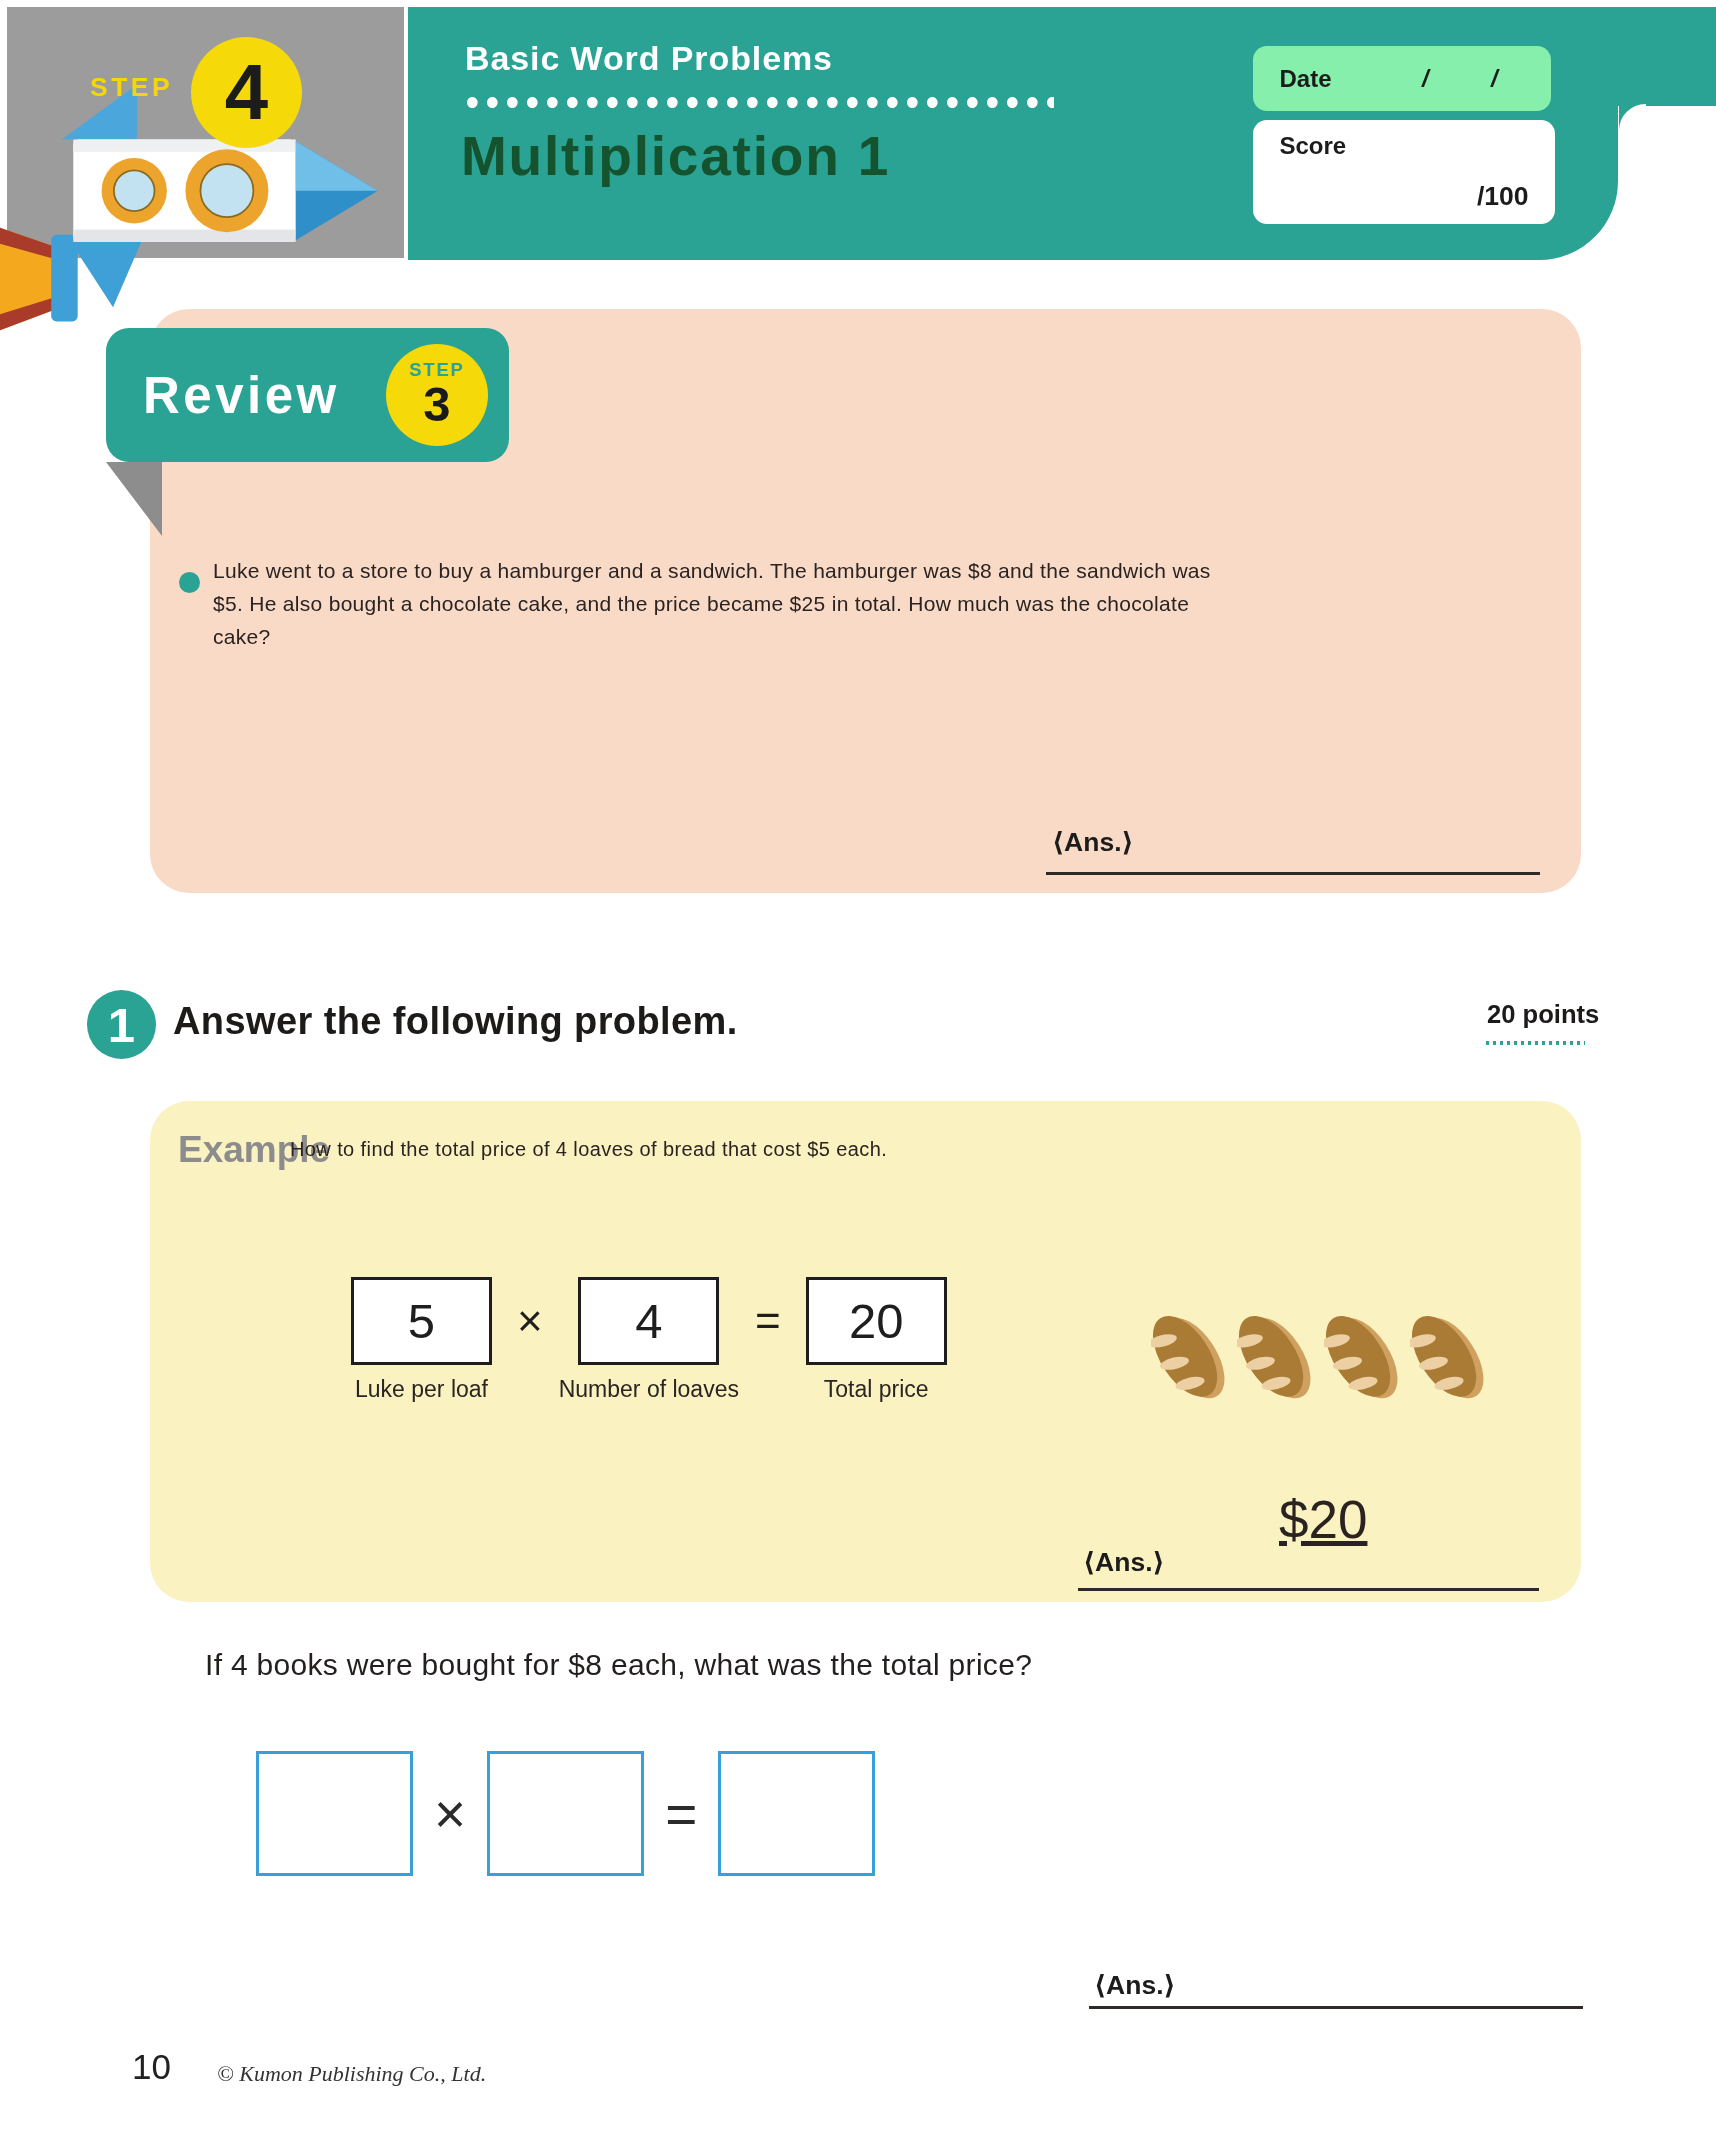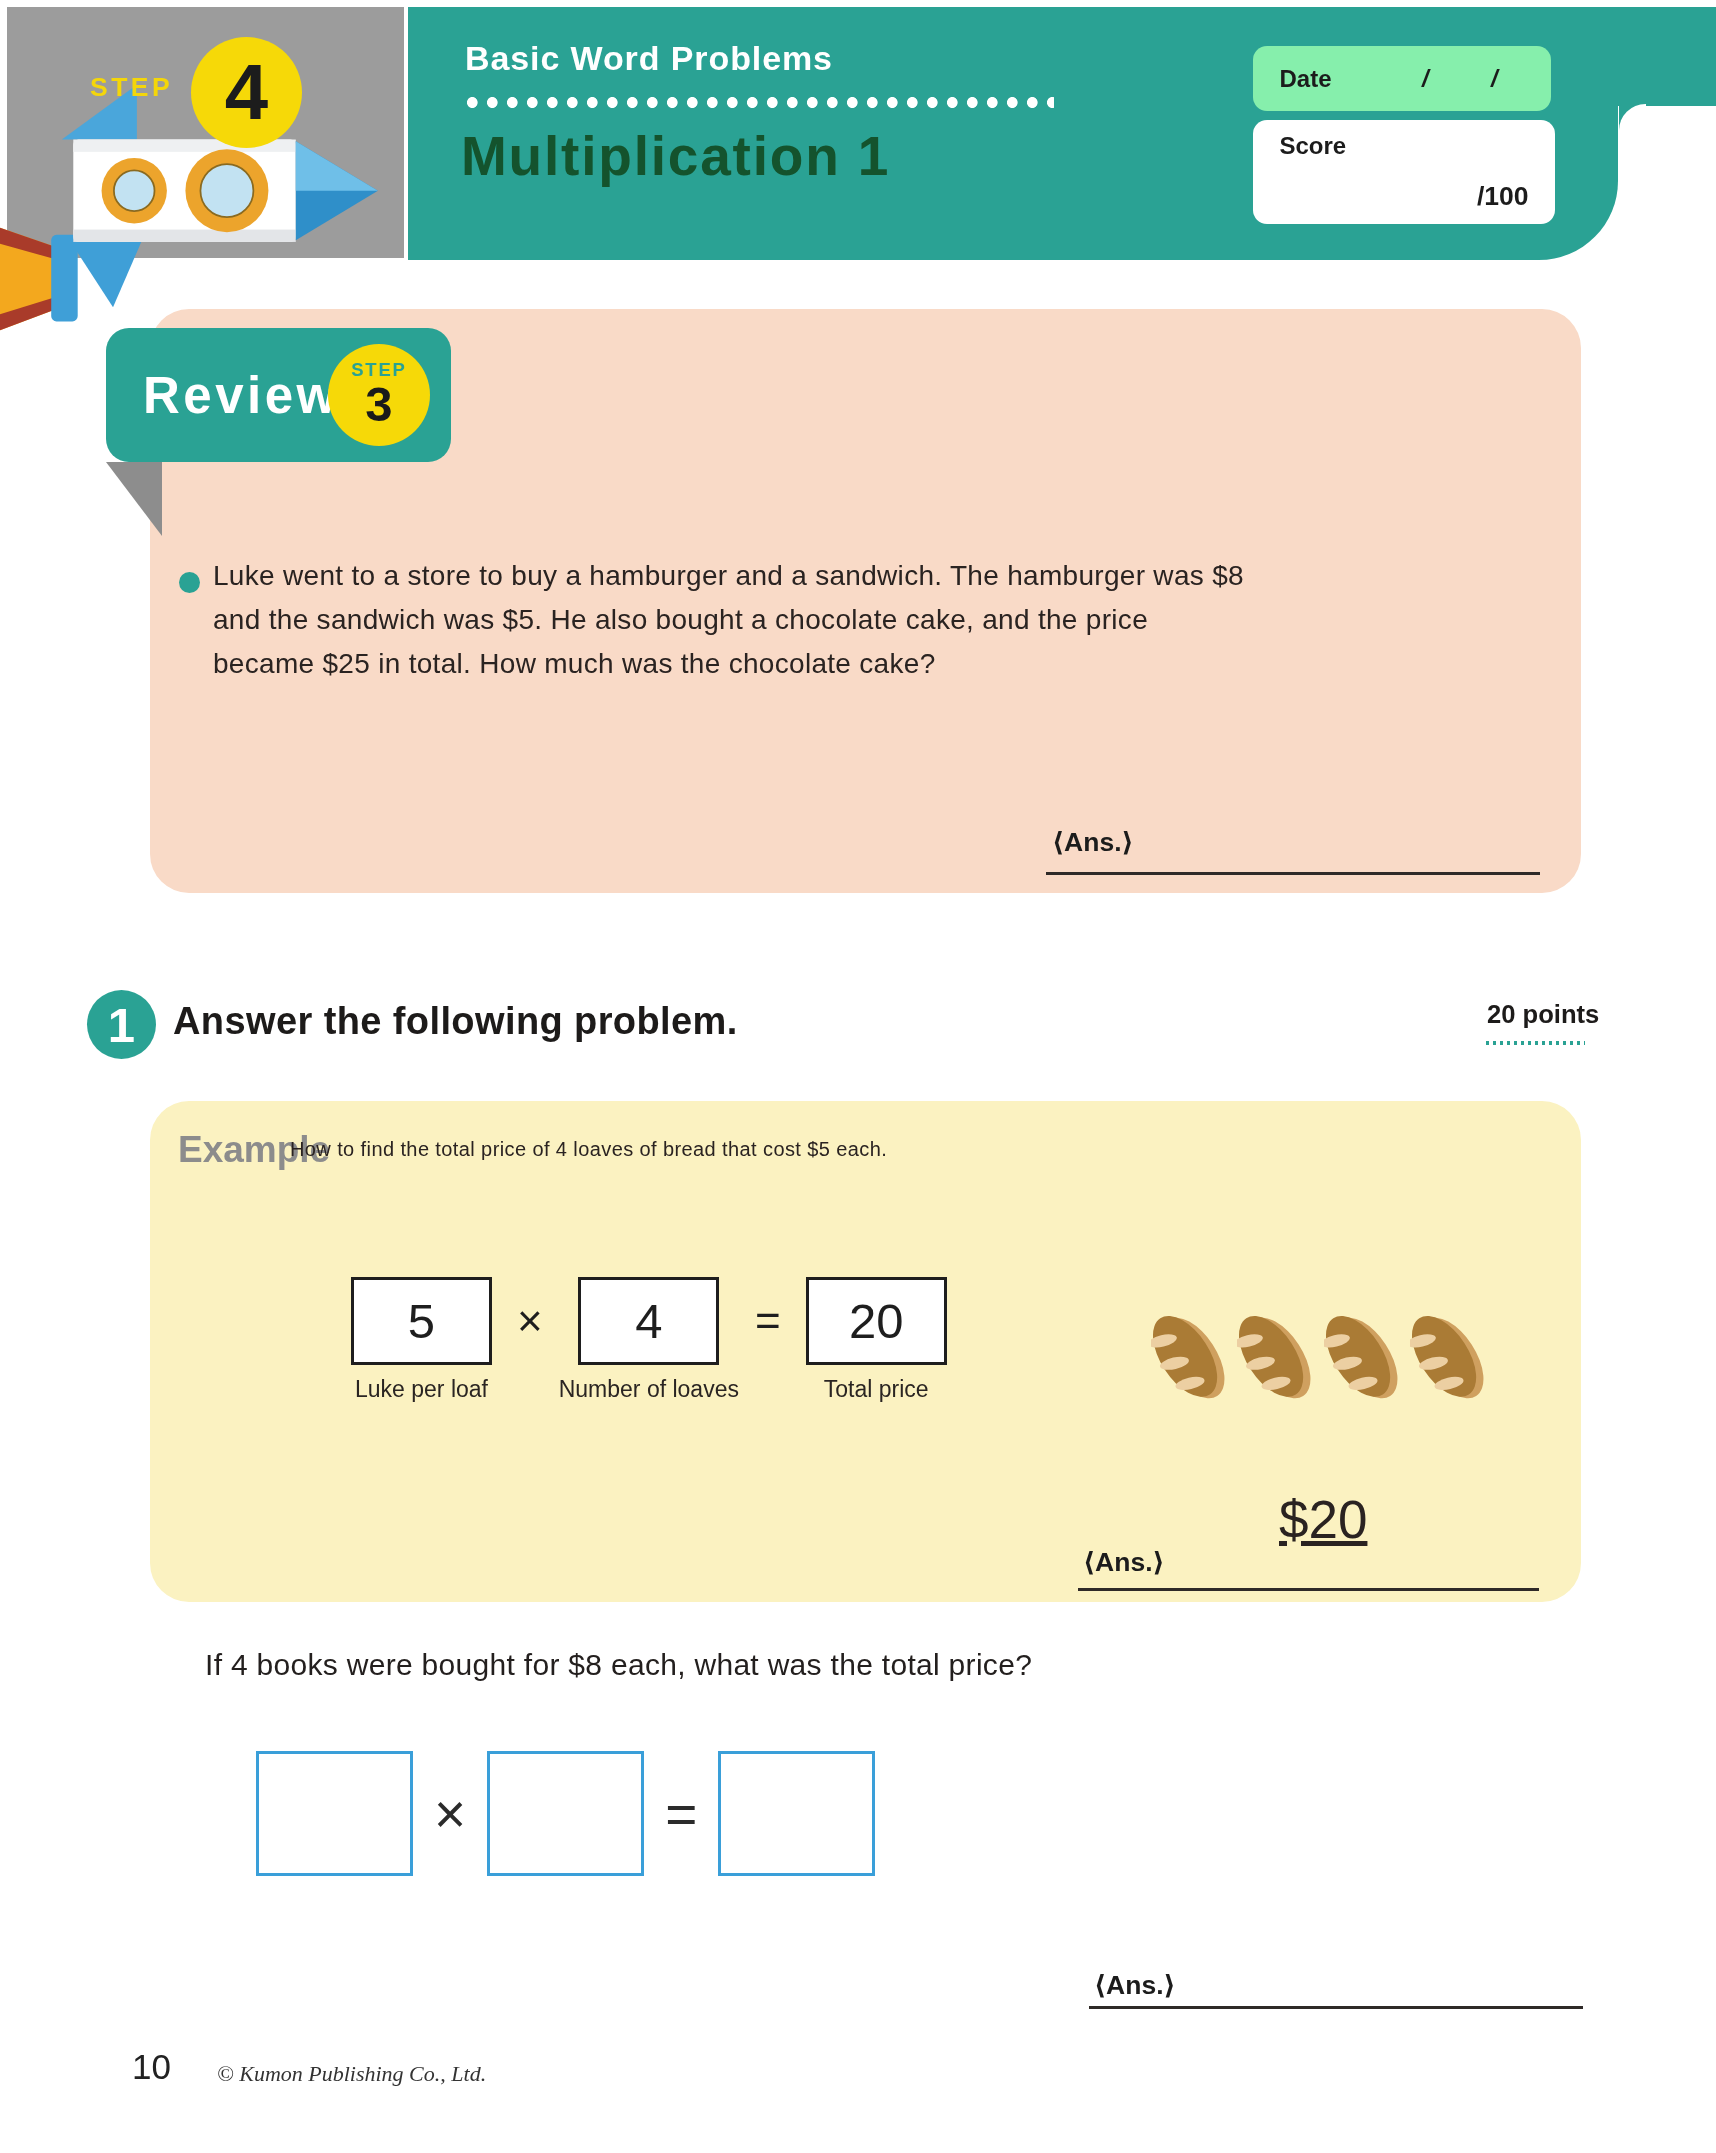--- a/index.html
+++ b/index.html
@@ -27,29 +27,29 @@
   .date-box  { left:1253px; top:46px;  width:298px; height:65px;  background:#86efac; border-radius:14px; }
   .score-box { left:1253px; top:120px; width:302px; height:104px; background:#fff; border-radius:14px; }
   .date-box .lbl  { position:absolute; left:26.5px; top:19.4px; font-size:24px; font-weight:700; color:#1c1c1c; }
   .slash1 { position:absolute; left:169px; top:19.4px; font-size:24px; font-weight:700; font-style:italic; color:#1c1c1c; }
   .slash2 { position:absolute; left:238px; top:19.4px; font-size:24px; font-weight:700; font-style:italic; color:#1c1c1c; }
   .score-box .lbl { position:absolute; left:26.5px; top:12.4px; font-size:24px; font-weight:700; color:#1c1c1c; }
   .score-total { position:absolute; right:26.5px; bottom:12.4px; font-size:26.5px; font-weight:700; color:#1c1c1c; }
 
   
   .review-box { left:150px; top:309px; width:1431px; height:584px; background:#f9dac7; border-radius:39px; }
-  .review-badge { left:106px; top:328px; width:345px; height:134px; border-radius:23px; display:flex; align-items:center; }
+  .review-badge { left:106px; top:328px; width:403px; height:134px; border-radius:23px; display:flex; align-items:center; }
   .review-title { margin-left:37px; font-size:51px; font-weight:700; color:#fff; letter-spacing:3.5px; }
   .badge-circle { position:absolute; right:21px; top:16px; width:102px; height:102px; border-radius:50%;
                   background:#f6d908; display:flex; flex-direction:column; align-items:center; justify-content:center; }
   .badge-circle .s { font-size:18.5px; font-weight:700; letter-spacing:1.8px; color:#2aa294; line-height:1; }
   .badge-circle .n { font-size:49px; font-weight:700; color:#1a1a1a; line-height:1; }
   .fold { left:106px; top:462px; width:56px; height:74px; background:#8d8d8d; clip-path:polygon(0 0,100% 0,100% 100%); }
   .bullet { left:179px; top:572px; width:21px; height:21px; border-radius:50%; background:#2aa294; }
-  .review-problem { left:213px; top:554px; width:1032px; font-size:28px; line-height:1.58; color:#2a2321; letter-spacing:0.3px; }
+  .review-problem { left:213px; top:554px; width:1032px; font-size:21px; line-height:1.58; color:#2a2321; letter-spacing:0.3px; }
   .ans-label { font-size:26.5px; font-weight:700; color:#1c1c1c; }
   .ans-line  { height:2.6px; background:#2f2a28; }
 
   
   .ex-circle { left:87px; top:990px; width:69px; height:69px; border-radius:50%; background:#2aa294;
                display:flex; align-items:center; justify-content:center; }
   .ex-circle span { color:#fff; font-size:49px; font-weight:700; }
   .instruction { left:173px; top:1000px; font-size:38px; font-weight:800; color:#1d1b1a; letter-spacing:0.4px; }
   .points { left:1487px; top:1000px; font-size:25.6px; font-weight:600; color:#1d1b1a; }
   .points-underline { left:1486px; top:1041px; width:99px; height:4.4px;

